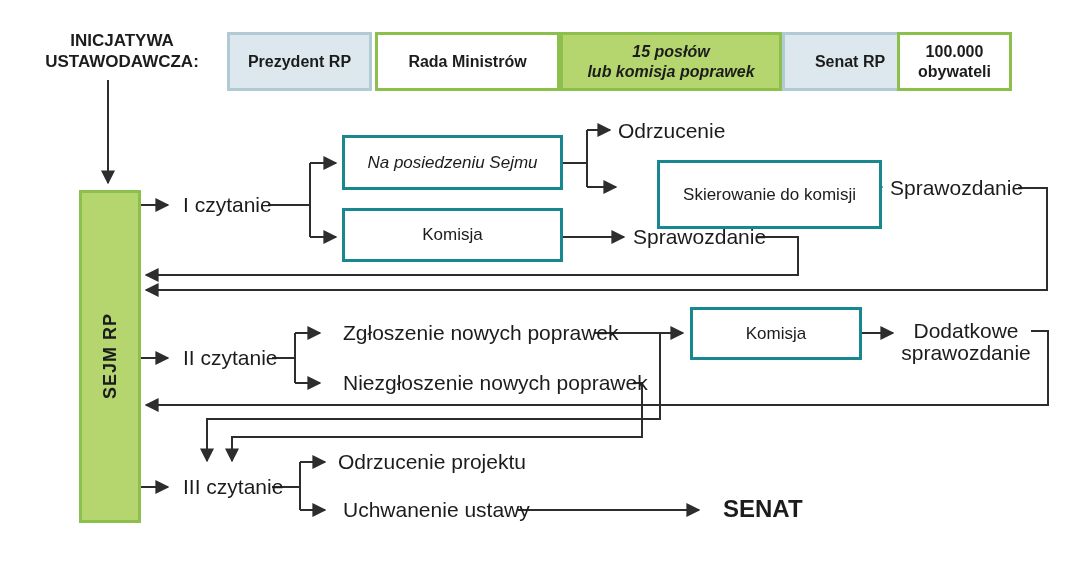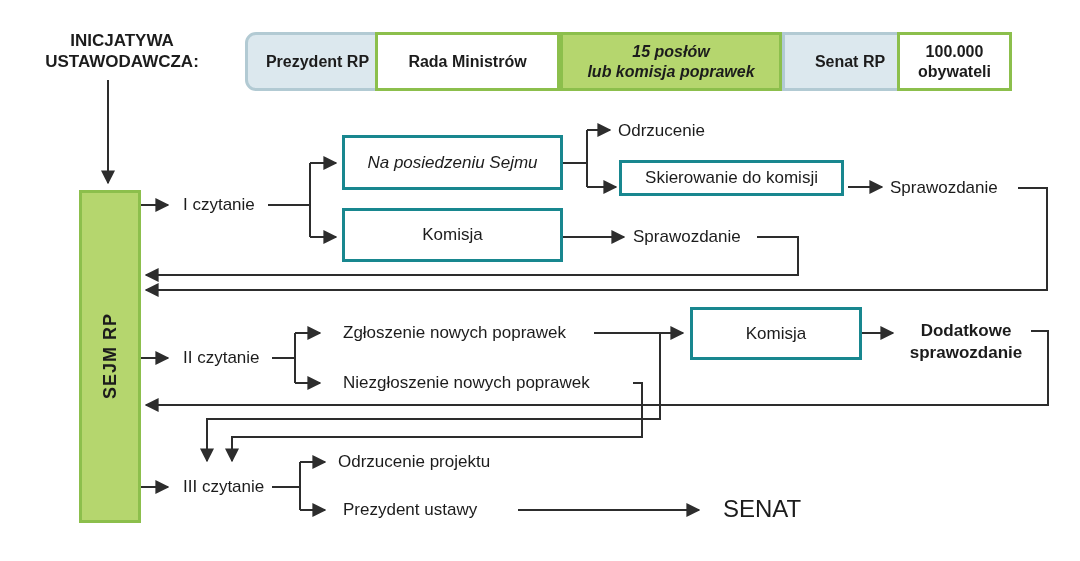--- a/index.html
+++ b/index.html
@@ -7,42 +7,42 @@
     --blue-fill:#dce8ee; --blue-border:#b2cad3;
     --teal-border:#18878f; --line-color:#2d2d2d; --text-color:#1c1c1c;
   }
   *{box-sizing:border-box;margin:0;padding:0;}
   body{background:#ffffff;font-family:"Liberation Sans","DejaVu Sans",sans-serif;color:var(--text-color);}
   .canvas{position:relative;width:1080px;height:561px;background:#ffffff;overflow:hidden;padding-left:8px;}
   svg.connectors{position:absolute;left:0;top:0;width:1080px;height:561px;pointer-events:none;}
   svg.connectors path{stroke:var(--line-color);stroke-width:2;fill:none;}
   svg.connectors marker path{fill:var(--line-color);stroke:none;}
 
-  .lbl{position:absolute;font-size:17px;line-height:22px;white-space:nowrap;}
+  .lbl{position:absolute;font-size:21px;line-height:22px;white-space:nowrap;}
   .center{text-align:center;}
-  .bold{font-weight:400;}
+  .bold{font-weight:700;}
 
   .initiative{position:absolute;left:36px;top:30px;width:172px;text-align:center;
     font-weight:700;font-size:17px;line-height:21px;}
 
   .cell{position:absolute;top:32px;height:59px;border:3px solid;display:flex;flex-direction:column;
     align-items:center;justify-content:center;font-weight:700;font-size:16px;line-height:20px;text-align:center;}
   .cell.blue{background:var(--blue-fill);border-color:var(--blue-border);}
   .cell.white{background:#ffffff;border-color:var(--green-border);}
   .cell.green{background:var(--green-fill);border-color:var(--green-border);font-style:italic;}
 
   .sejm{position:absolute;left:79px;top:190px;width:62px;height:333px;
     background:var(--green-fill);border:3px solid var(--green-border);
     display:flex;align-items:center;justify-content:center;}
   .sejm span{writing-mode:vertical-rl;transform:rotate(180deg);font-weight:700;font-size:18px;letter-spacing:1px;}
 
   .tealbox{position:absolute;background:#ffffff;border:3px solid var(--teal-border);
     display:flex;align-items:center;justify-content:center;font-size:17px;}
 
-  .two-line{line-height:22px;font-weight:bold;}
+  .two-line{line-height:22px;}
 </style>
 </head>
 <body>
 
 <div class="canvas">
 
   <svg class="connectors" viewBox="0 0 1080 561">
     <defs>
       <marker id="ah" viewBox="0 0 10 10" refX="9" refY="5" markerWidth="7" markerHeight="7" orient="auto-start-reverse">
         <path d="M0,0 L10,5 L0,10 z"></path>
@@ -79,21 +79,21 @@
     <path d="M300 462 H325" marker-end="url(#ah)"></path>
     <path d="M300 510 H325" marker-end="url(#ah)"></path>
     <path d="M518 510 H699" marker-end="url(#ah)"></path>
   </svg>
 
   <div class="initiative">
     <div>INICJATYWA</div>
     <div>USTAWODAWCZA:</div>
   </div>
 
-  <div class="cell blue" style="left:245px;width:145px;border-radius:11px;">
+  <div class="cell blue" style="left:227px;width:145px;">
     <span>Prezydent RP</span>
   </div>
   <div class="cell white" style="left:375px;width:185px;">
     <span>Rada Ministrów</span>
   </div>
   <div class="cell green" style="left:560px;width:222px;">
     <span>15 posłów</span>
     <span>lub komisja poprawek</span>
   </div>
   <div class="cell blue" style="left:782px;width:136px;">
@@ -109,35 +109,35 @@
   </div>
 
   <div class="lbl" style="left:183px;top:194px;">I czytanie</div>
   <div class="tealbox" style="left:342px;top:135px;width:221px;height:55px;font-style:italic;">
     <span>Na posiedzeniu Sejmu</span>
   </div>
   <div class="tealbox" style="left:342px;top:208px;width:221px;height:54px;">
     <span>Komisja</span>
   </div>
   <div class="lbl" style="left:618px;top:120px;">Odrzucenie</div>
-  <div class="tealbox" style="left:619px;top:160px;width:225px;height:36px;">
+  <div class="tealbox" style="left:657px;top:160px;width:225px;height:69px;">
     <span>Skierowanie do komisji</span>
   </div>
   <div class="lbl" style="left:633px;top:226px;">Sprawozdanie</div>
   <div class="lbl" style="left:890px;top:177px;">Sprawozdanie</div>
 
   <div class="lbl" style="left:183px;top:347px;">II czytanie</div>
   <div class="lbl" style="left:343px;top:322px;">Zgłoszenie nowych poprawek</div>
   <div class="lbl" style="left:343px;top:372px;">Niezgłoszenie nowych poprawek</div>
   <div class="tealbox" style="left:690px;top:307px;width:172px;height:53px;">
     <span>Komisja</span>
   </div>
   <div class="lbl center two-line" style="left:900px;top:320px;width:132px;">
     <div>Dodatkowe</div>
     <div>sprawozdanie</div>
   </div>
 
   <div class="lbl" style="left:183px;top:476px;">III czytanie</div>
   <div class="lbl" style="left:338px;top:451px;">Odrzucenie projektu</div>
-  <div class="lbl" style="left:343px;top:499px;">Prezydent ustawy</div>
+  <div class="lbl" style="left:343px;top:499px;">Uchwanenie ustawy</div>
   <div class="lbl bold" style="left:723px;top:495px;font-size:24px;line-height:28px;">SENAT</div>
 
 </div>
 
 </body></html>

